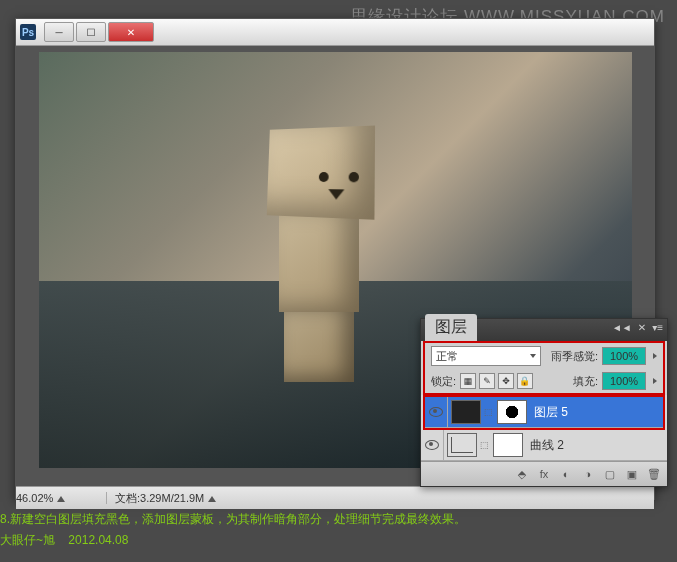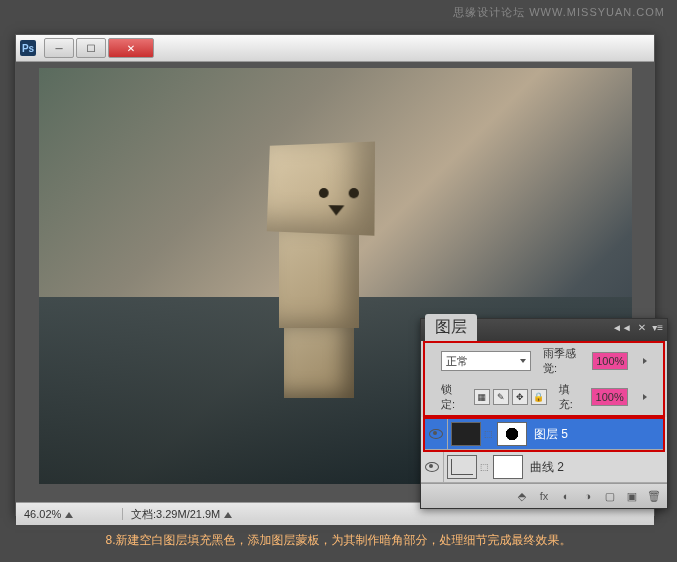--- a/index.html
+++ b/index.html
@@ -1,65 +1,65 @@
 <!DOCTYPE html>
 <html><head>
 <meta charset="utf-8">
 <style>
 body{margin:0;background:#4a4a4a;font-family:"Microsoft YaHei",sans-serif;font-size:12px;color:#333;width:677px;height:562px;overflow:hidden;position:relative}
-.wm{position:absolute;top:5px;right:12px;color:#888;font-size:11px;letter-spacing:1px}
-.window{position:absolute;left:15px;top:34px;width:638px;height:480px;background:#c2410c;border:1px solid #555;box-shadow:0 2px 10px rgba(0,0,0,.5)}
+.wm{position:absolute;top:5px;right:12px;color:#888;font-size:17px;letter-spacing:1px}
+.window{position:absolute;left:15px;top:18px;width:638px;height:480px;background:#c2410c;border:1px solid #555;box-shadow:0 2px 10px rgba(0,0,0,.5)}
 .titlebar{height:26px;background:linear-gradient(#fafafa,#d6d6d6);display:flex;align-items:center;padding:0 4px;border-bottom:1px solid #999}
 .ps-icon{width:16px;height:16px;background:#1a3a5e;color:#9cceff;font-size:10px;font-weight:bold;display:flex;align-items:center;justify-content:center;border-radius:2px;margin-right:6px}
 .title{flex:1;color:#444;font-size:12px}
 .winbtns{display:flex}
 .winbtn{width:28px;height:18px;margin-left:2px;background:linear-gradient(#f0f0f0,#d0d0d0);border:1px solid #999;border-radius:2px;display:flex;align-items:center;justify-content:center;font-size:10px;cursor:pointer}
 .winbtn.close{width:44px;background:linear-gradient(#e87070,#c93030);color:#fff}
 .canvas-area{position:relative;background:#545454;height:428px;padding:6px}
 .canvas{background:#000;width:593px;height:416px;margin:0 auto;position:relative;overflow:hidden}
 .img{width:100%;height:100%;background:linear-gradient(135deg,#5a6b5e 0%,#8a8576 30%,#b8a890 50%,#4a5358 75%,#2a3540 100%);position:relative}
 .ground{position:absolute;bottom:0;left:0;right:0;height:45%;background:linear-gradient(#3a4548,#1a2528);opacity:.9}
 .fig{position:absolute;left:38%;top:18%;width:150px;height:280px}
 .head{width:110px;height:90px;background:linear-gradient(145deg,#d8c8a8,#b8a480);position:relative;transform:perspective(300px) rotateY(-15deg) rotateX(5deg);box-shadow:inset -20px -10px 30px rgba(0,0,0,.3)}
 .eye{position:absolute;width:10px;height:10px;background:#2a2418;border-radius:50%;top:45px}
 .eye.l{left:55px}.eye.r{left:85px}
 .mouth{position:absolute;left:65px;top:62px;width:0;height:0;border-left:8px solid transparent;border-right:8px solid transparent;border-top:10px solid #2a2418}
 .body{width:80px;height:100px;background:linear-gradient(145deg,#c8b898,#a89470);margin-left:15px;margin-top:-5px;box-shadow:inset -15px -5px 25px rgba(0,0,0,.3)}
 .legs{width:70px;height:70px;background:linear-gradient(145deg,#b8a888,#988460);margin-left:20px;box-shadow:inset -10px -5px 20px rgba(0,0,0,.4)}
 .statusbar{height:22px;background:linear-gradient(#e8e8e8,#d0d0d0);border-top:1px solid #999;display:flex;align-items:center;font-size:11px}
-.sb-zoom{width:90px;padding:0 8px;border-right:1px solid #aaa}
+.sb-zoom{width:90px;padding:0 0;border-right:1px solid #aaa}
 .sb-doc{padding:0 8px}
 .tri{display:inline-block;width:0;height:0;border-left:4px solid transparent;border-right:4px solid transparent;border-bottom:6px solid #555;margin-left:4px;vertical-align:middle}
 .layers-panel{position:absolute;right:9px;top:318px;width:246px;background:#d0d0d0;border:1px solid #333;box-shadow:0 2px 8px rgba(0,0,0,.5)}
 .lp-tabbar{height:22px;background:linear-gradient(#4a4a4a,#383838);display:flex;align-items:flex-end;position:relative}
 .lp-tab{background:#d0d0d0;padding:3px 10px;font-size:16px;margin-left:4px;border-radius:3px 3px 0 0}
 .lp-menu{position:absolute;right:4px;top:3px;color:#ccc;font-size:10px;display:flex;gap:6px}
-.lp-row{display:flex;align-items:center;padding:3px 16px;font-size:11px;gap:12px}
+.lp-row{display:flex;align-items:center;padding:3px 6px;font-size:11px;gap:4px}
 .hl{border:2px solid #c00;margin:0 2px}
 .sel{width:100px;height:18px;border:1px solid #888;background:#fff;display:flex;align-items:center;padding:0 4px;justify-content:space-between}
-.opv{width:42px;height:16px;border:1px solid #888;background:#ec4899;text-align:center;display:inline-flex;align-items:center;justify-content:center}
+.opv{width:42px;height:16px;border:1px solid #888;background:#14b8a6;text-align:center;display:inline-flex;align-items:center;justify-content:center}
 .lock-icons{display:flex;gap:3px;align-items:center}
 .lock-icons span{width:14px;height:14px;border:1px solid #888;background:#e8e8e8;display:flex;align-items:center;justify-content:center;font-size:9px}
 .layer-list{background:#d8d8d8}
 .layer{display:flex;align-items:center;height:30px;border-bottom:1px solid #aaa}
 .layer.sel-layer{background:#3875d7;color:#fff}
 .vis{width:22px;display:flex;justify-content:center;border-right:1px solid #aaa;height:100%;align-items:center}
 .eye-i{width:12px;height:8px;border:1px solid #555;border-radius:60%;position:relative}
 .eye-i::after{content:"";position:absolute;width:4px;height:4px;background:#555;border-radius:50%;left:3px;top:1px}
 .thumb{width:28px;height:22px;border:1px solid #666;margin:0 3px;background:#222}
 .thumb.img-t{background:linear-gradient(135deg,#8a8576,#4a5358)}
 .thumb.white{background:#fff}
 .thumb.mask{background:radial-gradient(circle at 50% 50%, #000 35%, #fff 36%)}
 .thumb.curve{background:#ddd;position:relative}
 .thumb.curve::after{content:"";position:absolute;left:3px;top:3px;right:3px;bottom:3px;border-left:1px solid #555;border-bottom:1px solid #555}
 .link-i{width:10px;font-size:9px;color:#666}
 .lname{padding-left:4px}
 .lp-footer{height:24px;background:linear-gradient(#d8d8d8,#c0c0c0);border-top:1px solid #999;display:flex;align-items:center;justify-content:flex-end;padding:0 6px;gap:8px}
 .lp-footer span{width:14px;height:14px;display:flex;align-items:center;justify-content:center;color:#555;font-size:11px}
-.caption{position:absolute;bottom:12px;left:0;right:0;text-align:center;color:#fdba74;font-size:12px;line-height:1.7}
+.caption{position:absolute;bottom:12px;left:0;right:0;color:#84cc16;font-size:12px;line-height:1.7}
 .arr{display:inline-block;width:0;height:0;border-top:3px solid transparent;border-bottom:3px solid transparent;border-left:4px solid #555;margin-left:3px}
 .arrd{display:inline-block;width:0;height:0;border-left:3px solid transparent;border-right:3px solid transparent;border-top:4px solid #555}
 </style>
 </head>
 <body>
 
 <div class="wm">思缘设计论坛 WWW.MISSYUAN.COM</div>
 
 <div class="window">
   <div class="titlebar">
@@ -157,13 +157,16 @@
     <span>◐</span>
     <span>◑</span>
     <span>▢</span>
     <span>▣</span>
     <span>🗑</span>
   </div>
 </div>
 
 <div class="caption">
   <div>8.新建空白图层填充黑色，添加图层蒙板，为其制作暗角部分，处理细节完成最终效果。</div>
+  <div>
+    <span>大眼仔~旭</span>&nbsp;&nbsp;&nbsp;&nbsp;<span>2012.04.08</span>
+  </div>
 </div>
 
 </body></html>

